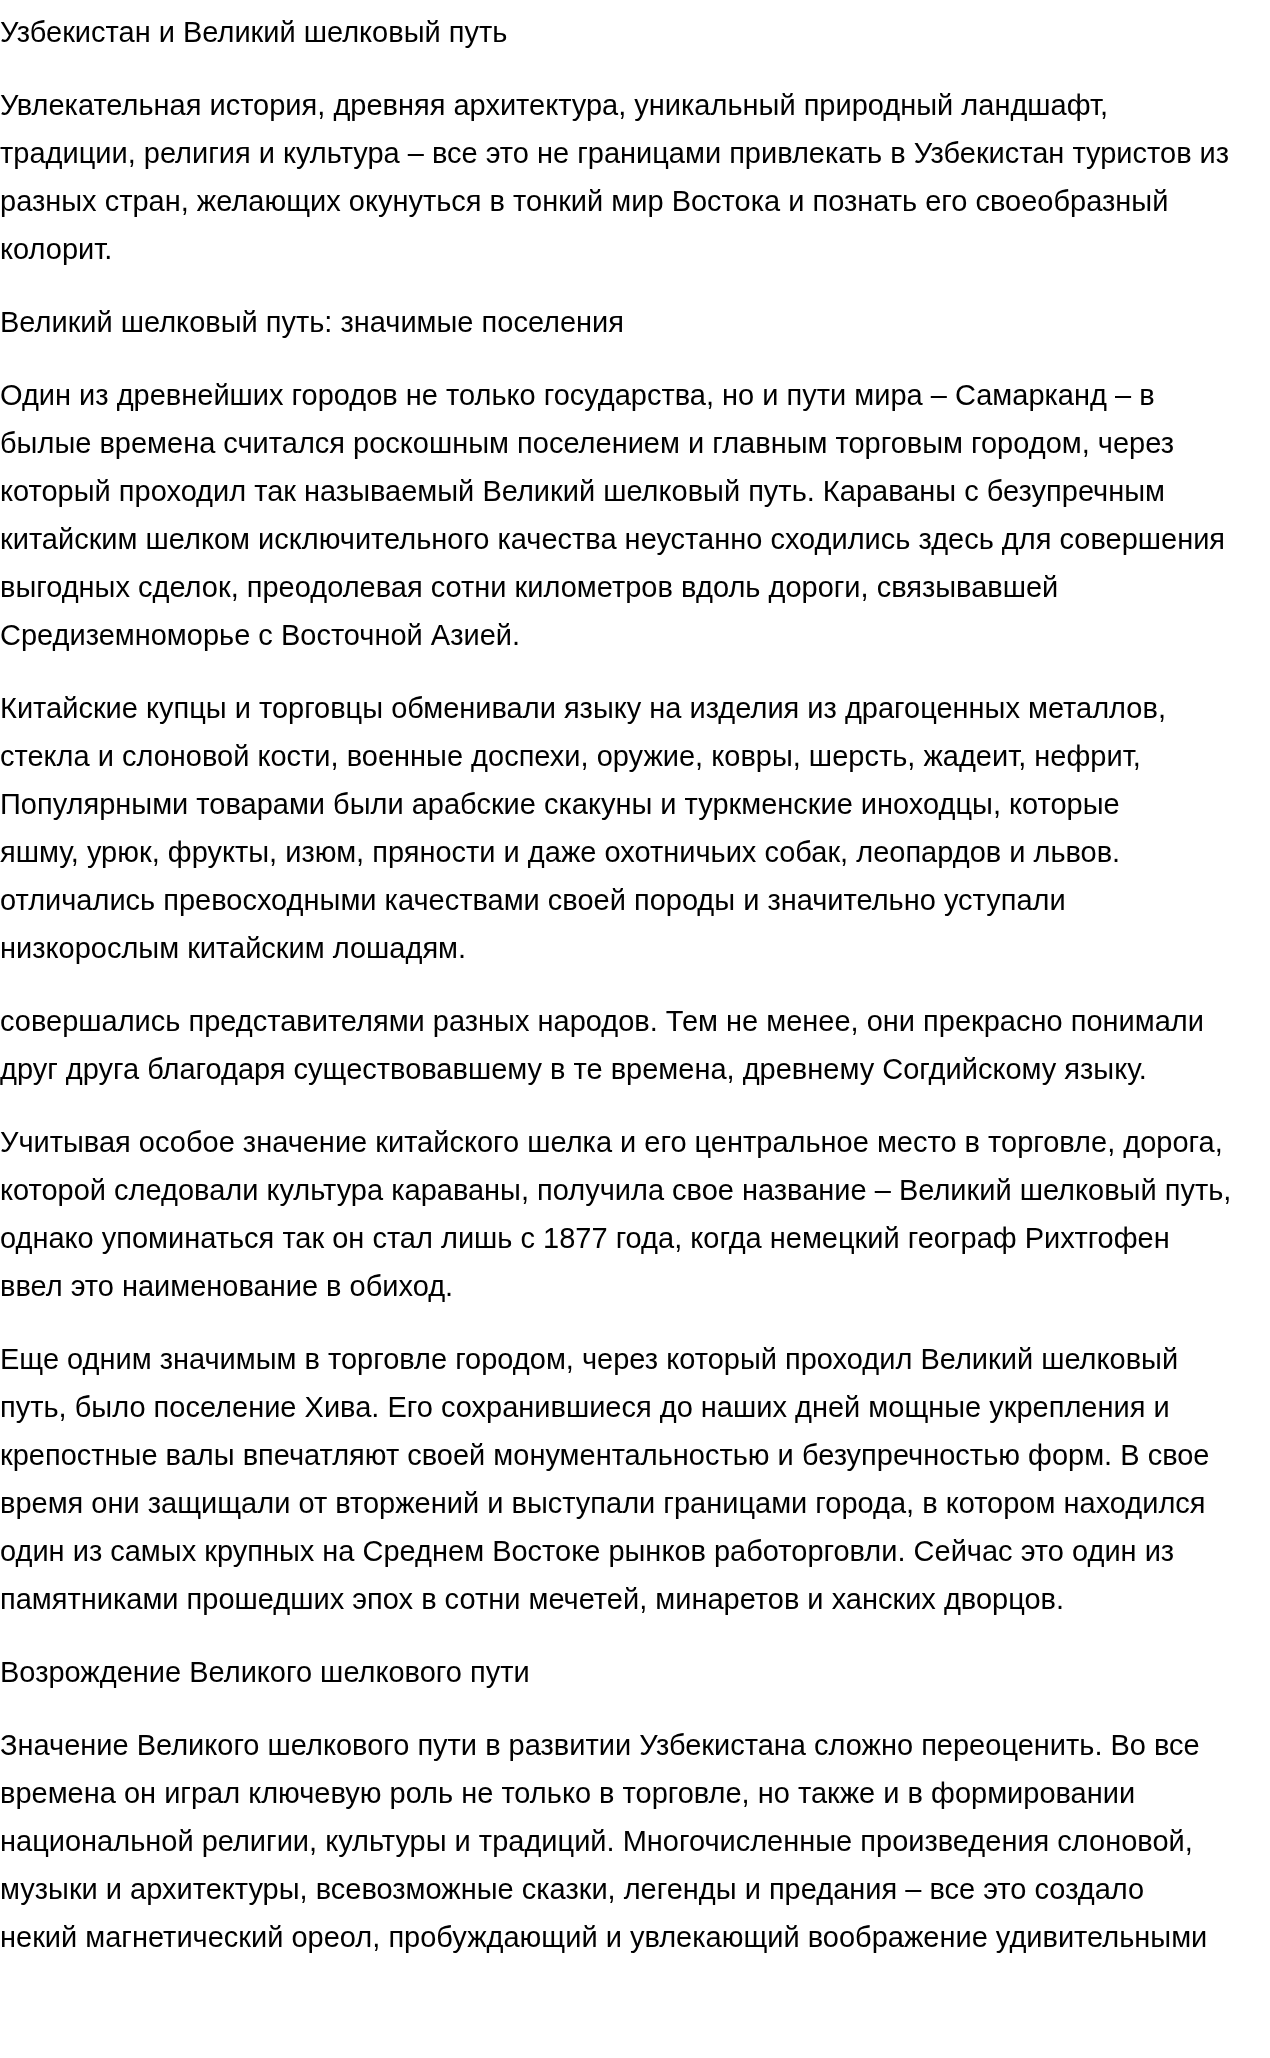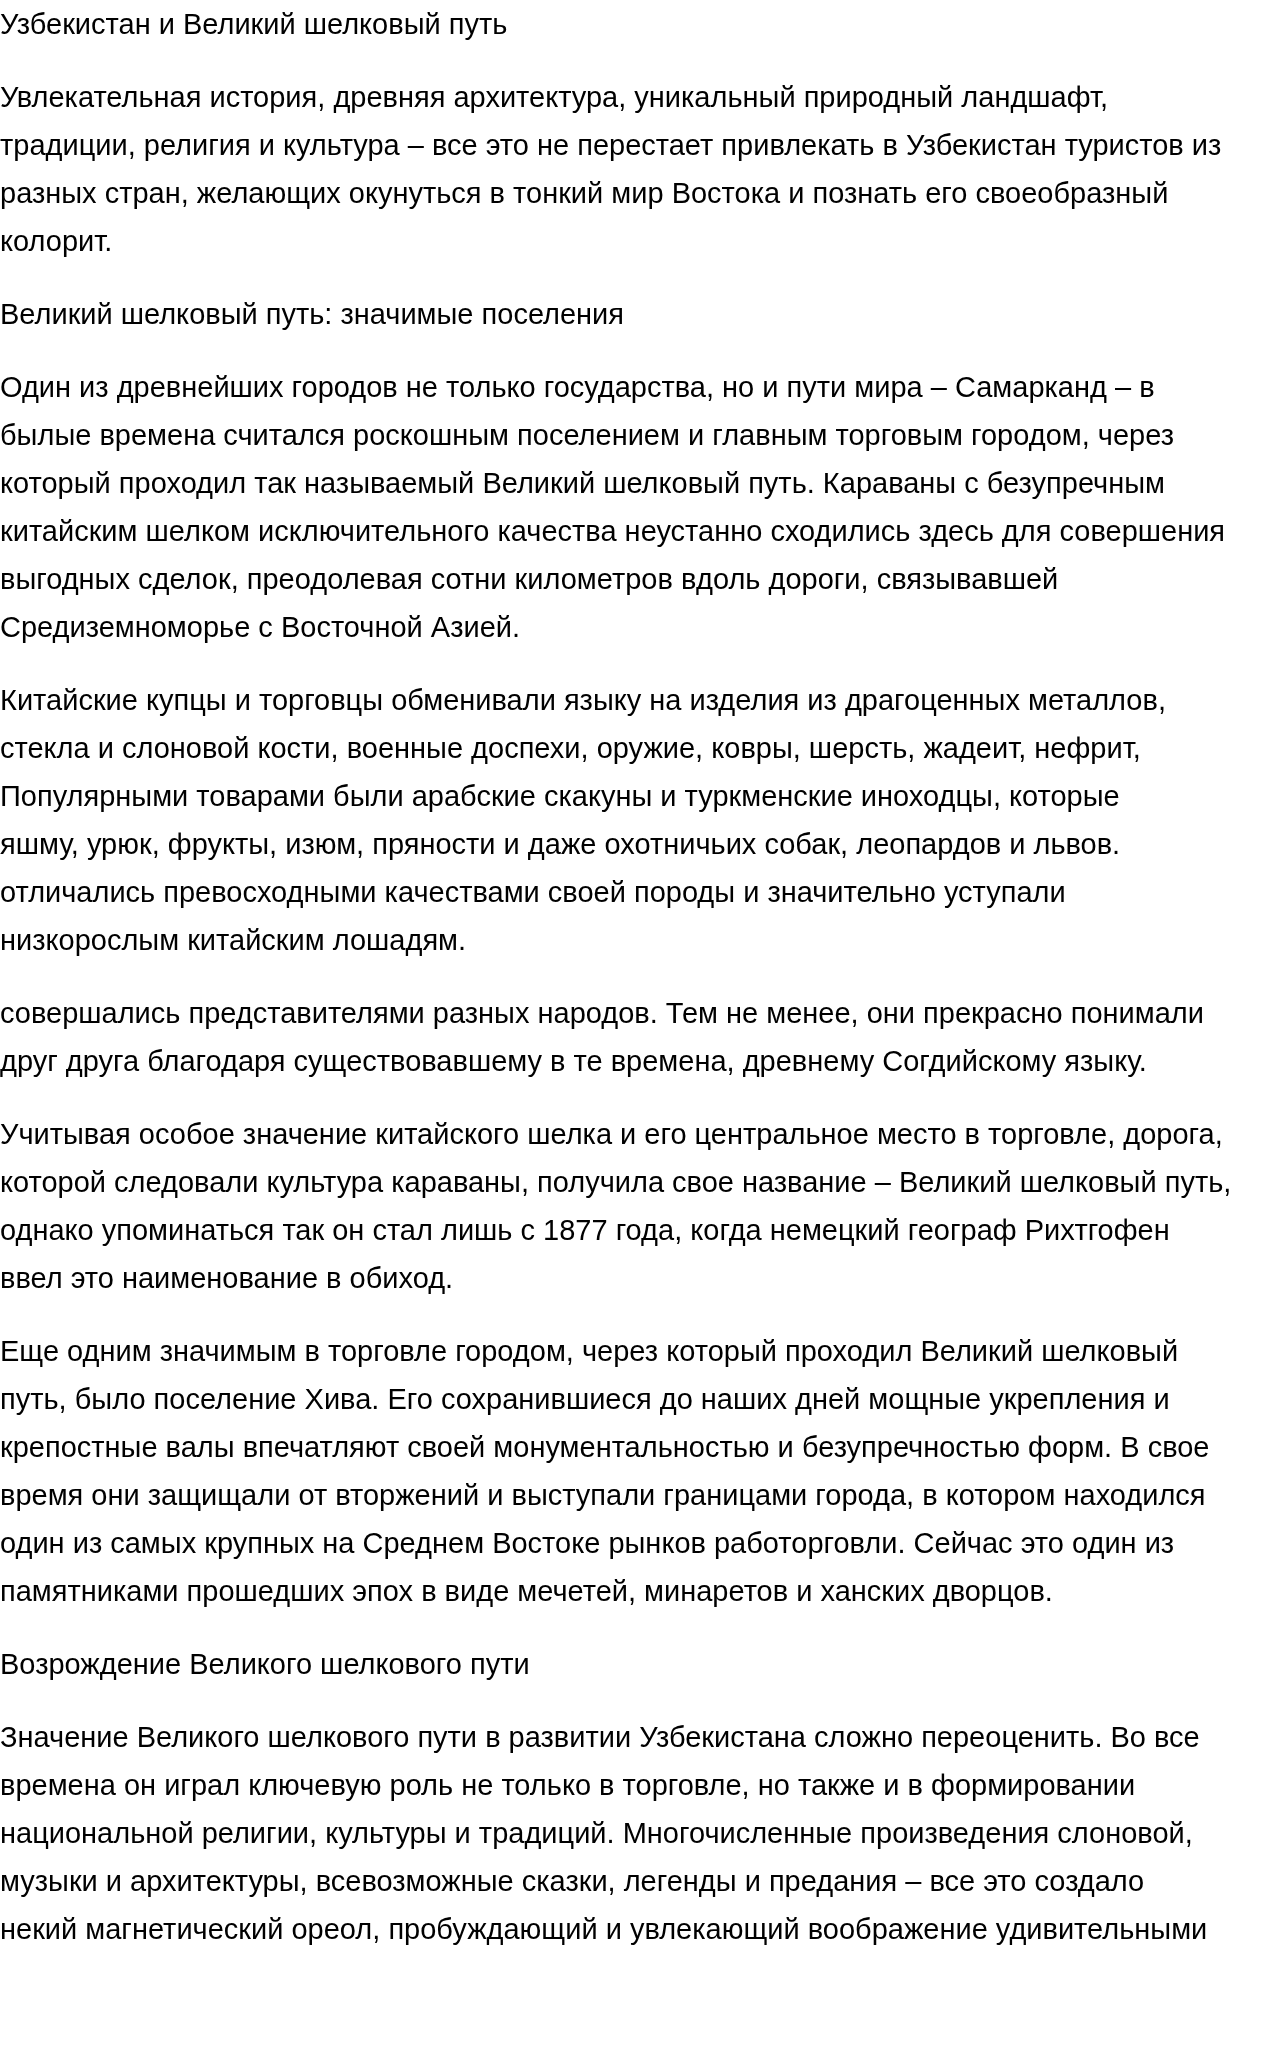--- a/index.html
+++ b/index.html
@@ -11,40 +11,41 @@
     height: 2058px;
     overflow: hidden;
     background: #ffffff;
     color: #000000;
     font-family: "Liberation Sans", "DejaVu Sans", sans-serif;
     font-size: 29px;
     line-height: 48px;
   }
   .document {
     width: 1270px;
+    margin-top: 8px;
   }
   .block {
     margin: 0 0 25px 0;
   }
   .line {
     white-space: nowrap;
   }
 </style>
 </head>
 <body>
 
 <div class="document">
 
   <div class="block">
     <div class="line">Узбекистан и Великий шелковый путь</div>
   </div>
 
   <div class="block">
     <div class="line">Увлекательная история, древняя архитектура, уникальный природный ландшафт,</div>
-    <div class="line">традиции, религия и культура – все это не перестает привлекать в Узбекистан туристов из</div>
+    <div class="line">традиции, религия и культура – все это не границами привлекать в Узбекистан туристов из</div>
     <div class="line">разных стран, желающих окунуться в тонкий мир Востока и познать его своеобразный</div>
     <div class="line">колорит.</div>
   </div>
 
   <div class="block">
     <div class="line">Великий шелковый путь: значимые поселения</div>
   </div>
 
   <div class="block">
     <div class="line">Один из древнейших городов не только государства, но и пути мира – Самарканд – в</div>
@@ -75,21 +76,21 @@
     <div class="line">однако упоминаться так он стал лишь с 1877 года, когда немецкий географ Рихтгофен</div>
     <div class="line">ввел это наименование в обиход.</div>
   </div>
 
   <div class="block">
     <div class="line">Еще одним значимым в торговле городом, через который проходил Великий шелковый</div>
     <div class="line">путь, было поселение Хива. Его сохранившиеся до наших дней мощные укрепления и</div>
     <div class="line">крепостные валы впечатляют своей монументальностью и безупречностью форм. В свое</div>
     <div class="line">время они защищали от вторжений и выступали границами города, в котором находился</div>
     <div class="line">один из самых крупных на Среднем Востоке рынков работорговли. Сейчас это один из</div>
-    <div class="line">памятниками прошедших эпох в виде мечетей, минаретов и ханских дворцов.</div>
+    <div class="line">памятниками прошедших эпох в сотни мечетей, минаретов и ханских дворцов.</div>
   </div>
 
   <div class="block">
     <div class="line">Возрождение Великого шелкового пути</div>
   </div>
 
   <div class="block">
     <div class="line">Значение Великого шелкового пути в развитии Узбекистана сложно переоценить. Во все</div>
     <div class="line">времена он играл ключевую роль не только в торговле, но также и в формировании</div>
     <div class="line">национальной религии, культуры и традиций. Многочисленные произведения слоновой,</div>

